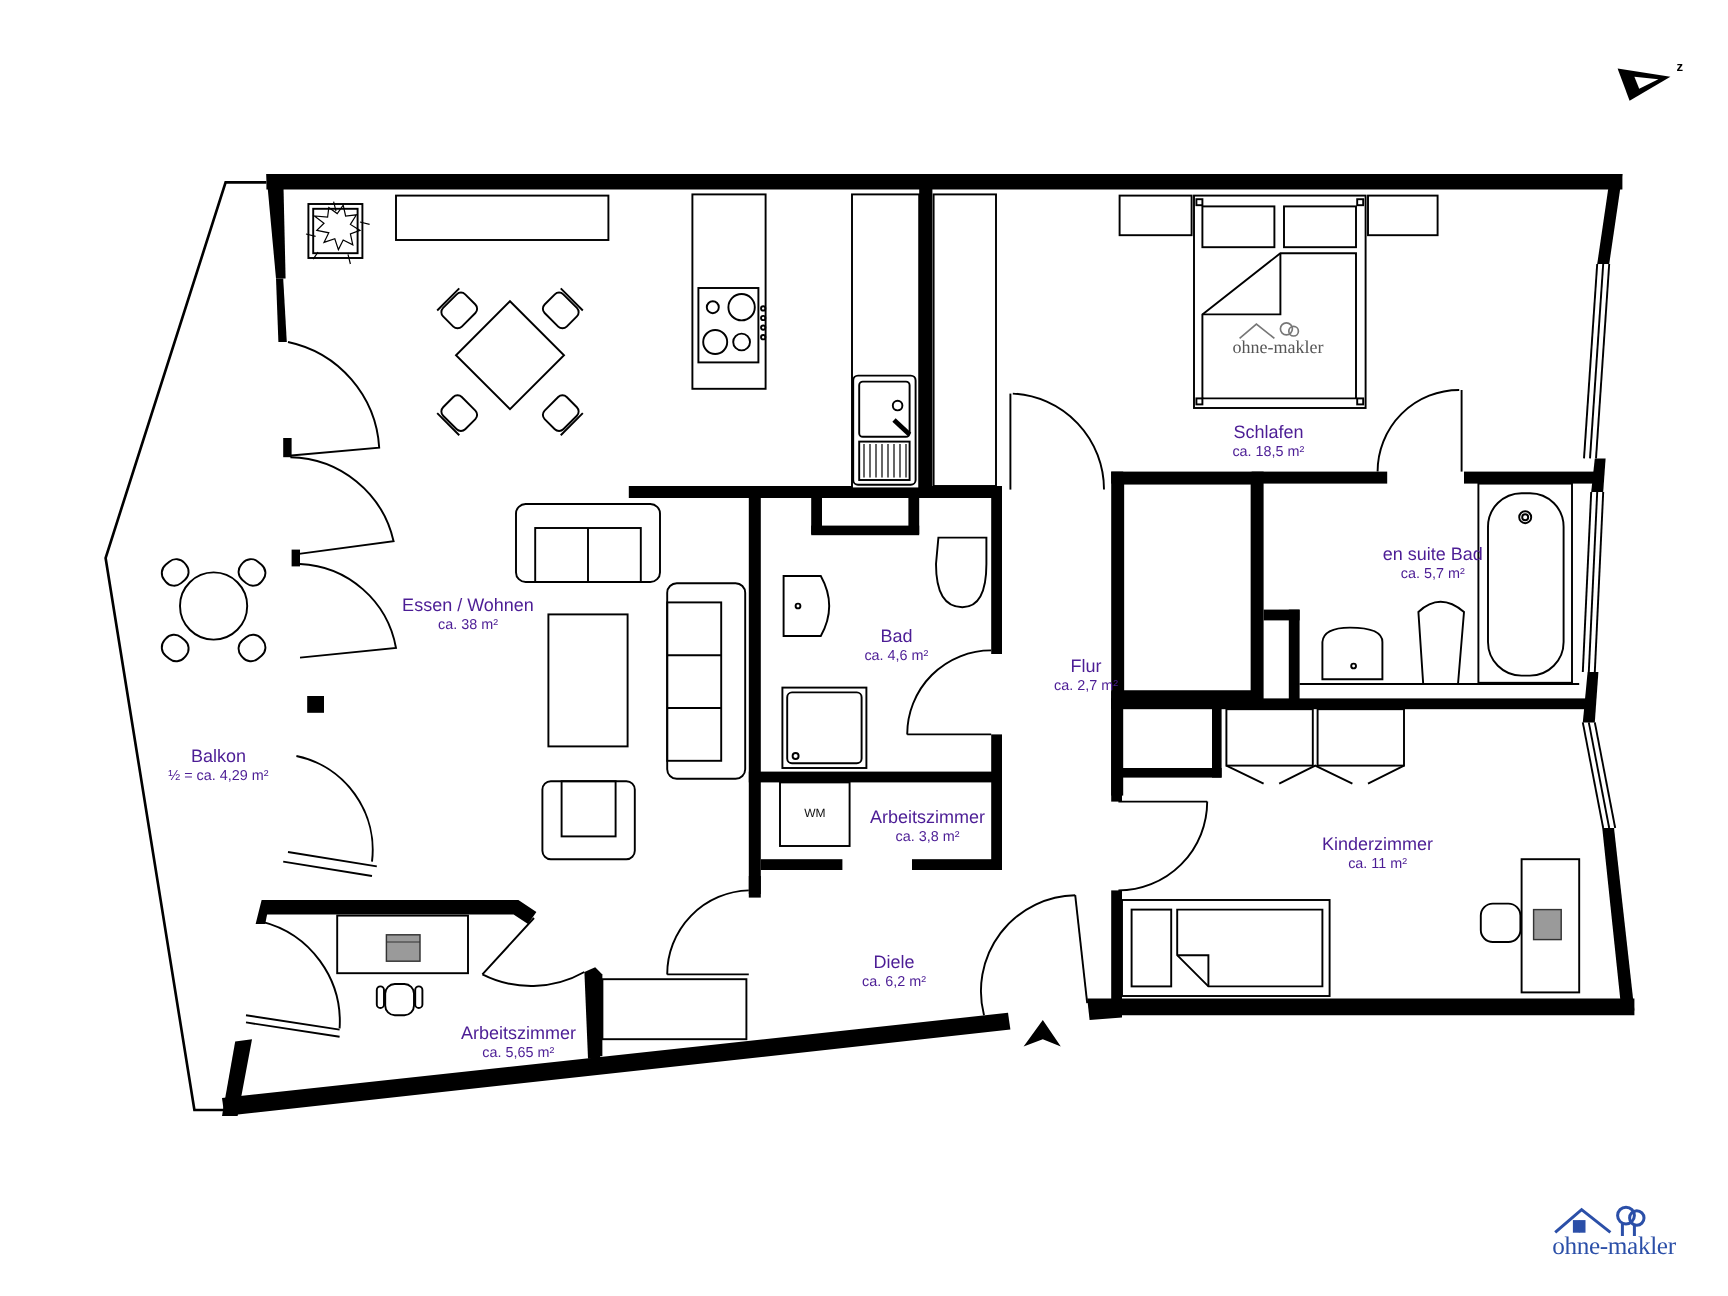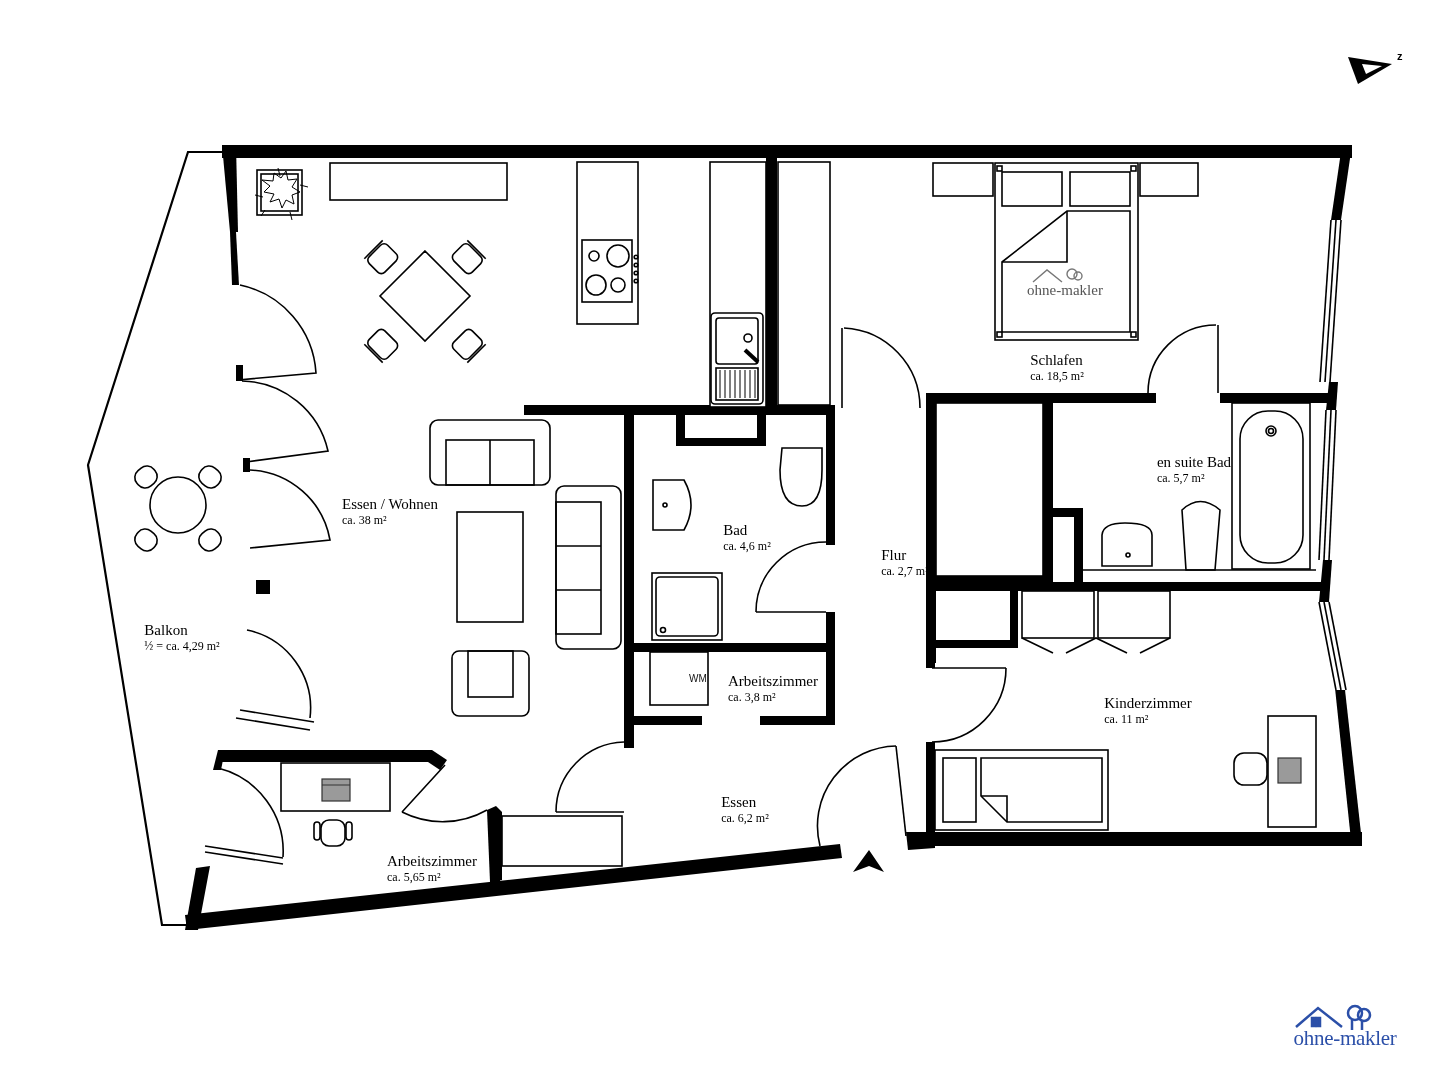--- a/index.html
+++ b/index.html
@@ -3,24 +3,24 @@
 <meta charset="utf-8">
 <style>
   html, body { margin: 0; padding: 0; background: #ffffff; }
   body { width: 1440px; height: 1080px; position: relative; overflow: hidden; font-family: "Liberation Sans", sans-serif; }
   #plan { position: absolute; left: 0; top: 0; width: 1440px; height: 1080px; }
   .wall { fill: #000; stroke: none; }
   .thin { fill: none; stroke: #000; stroke-width: 1.6; }
   .thin2 { fill: none; stroke: #000; stroke-width: 2.2; }
   .furn { fill: #fff; stroke: #000; stroke-width: 1.6; }
   .grey { fill: #9a9a9a; stroke: #333; stroke-width: 1.2; }
-  .room-label { position: absolute; color: #000000; transform: translateX(-50%); white-space: nowrap; font-family: Liberation Serif, serif; }
+  .room-label { position: absolute; text-align: center; color: #4c1d95; transform: translateX(-50%); white-space: nowrap; }
   .room-name { font-size: 15px; line-height: 17px; display: block; }
   .room-area { font-size: 12px; line-height: 14px; display: block; }
-  .wm-label { position: absolute; font-size: 10px; color: #111; transform: translateX(-50%); margin-left: 19px; }
+  .wm-label { position: absolute; font-size: 10px; color: #111; transform: translateX(-50%); }
   .logo { position: absolute; left: 1280px; top: 1004px; width: 130px; height: 46px; text-align: center; }
   .logo-text { position: absolute; left: 0; top: 22px; width: 130px; font-family: "Liberation Serif", serif; font-size: 21px; color: #2b4fa8; letter-spacing: -0.3px; }
   .wm-logo { position: absolute; left: 1010px; top: 266px; width: 110px; text-align: center; }
   .wm-logo-text { position: absolute; left: 0; top: 16px; width: 110px; font-family: "Liberation Serif", serif; font-size: 15px; color: #555; }
   .compass-n { position: absolute; left: 1397px; top: 50px; font-size: 11px; font-weight: bold; font-family: "Liberation Sans", sans-serif; }
 </style>
 </head>
 <body>
 
 <svg id="plan" viewBox="0 0 1440 1080" xmlns="http://www.w3.org/2000/svg">
@@ -335,21 +335,21 @@
 </div>
 <div class="room-label" style="left:747px; top:522px;">
   <span class="room-name">Bad</span>
   <span class="room-area">ca. 4,6 m²</span>
 </div>
 <div class="room-label" style="left:773px; top:673px;">
   <span class="room-name">Arbeitszimmer</span>
   <span class="room-area">ca. 3,8 m²</span>
 </div>
 <div class="room-label" style="left:745px; top:794px;">
-  <span class="room-name">Essen</span>
+  <span class="room-name">Diele</span>
   <span class="room-area">ca. 6,2 m²</span>
 </div>
 <div class="room-label" style="left:889px; top:547px;margin-left:16px;">
   <span class="room-name">Flur</span>
   <span class="room-area">ca. 2,7 m²</span>
 </div>
 <div class="room-label" style="left:1057px; top:352px;">
   <span class="room-name">Schlafen</span>
   <span class="room-area">ca. 18,5 m²</span>
 </div>

